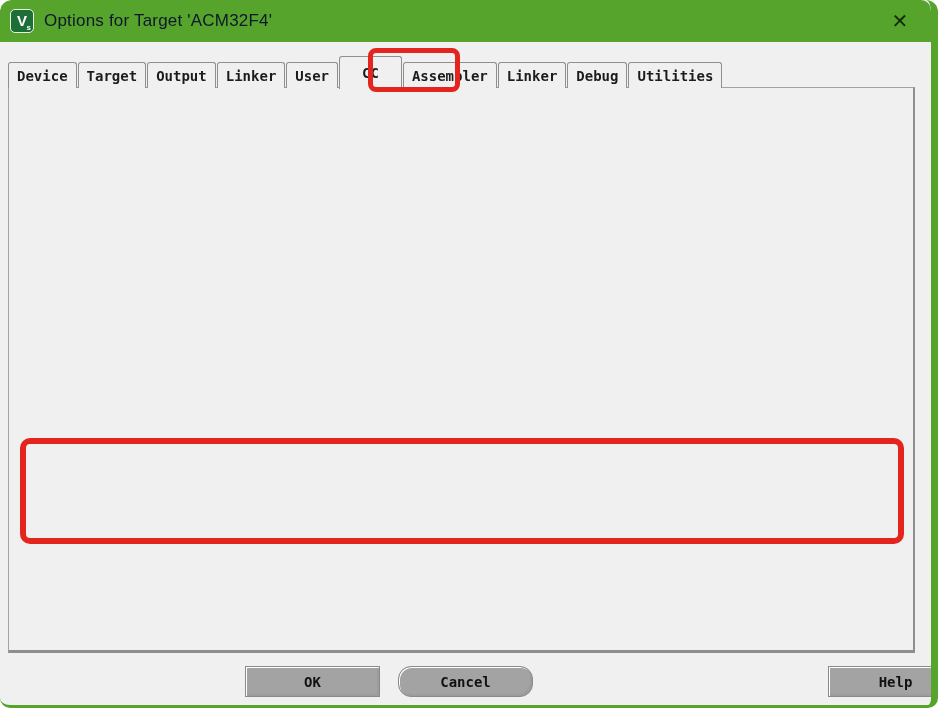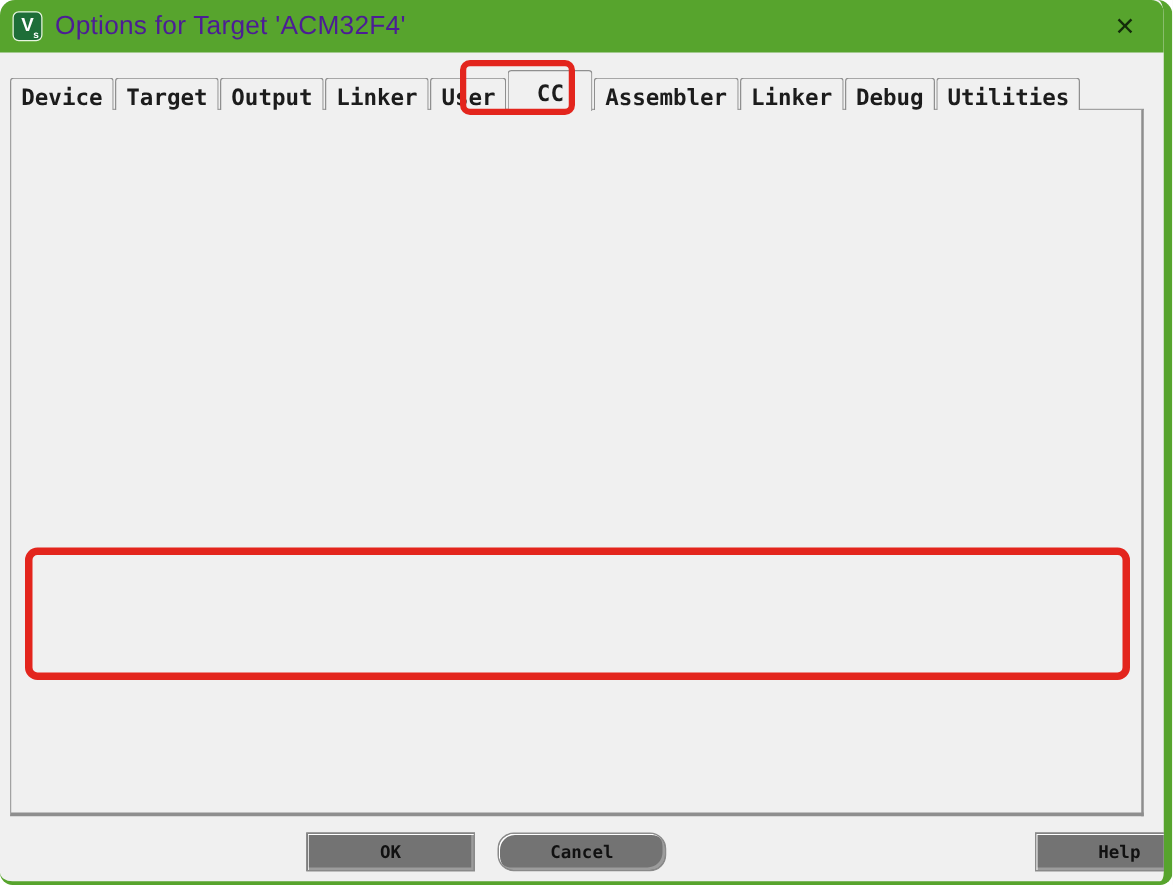--- a/index.html
+++ b/index.html
@@ -20,32 +20,32 @@
     background:#57a42d; border-radius:10px 10px 0 0;
     display:flex; align-items:center; padding:0 10px;
   }
   .appicon {
     width:24px; height:24px; background:#1e6e38; border-radius:5px;
     color:#fff; font-weight:bold; font-size:15px;
     display:flex; align-items:flex-start; justify-content:center;
     line-height:22px; position:relative; border:1px solid #e8f5e0;
   }
   .appicon .sub { position:absolute; right:2px; bottom:-1px; font-size:8px; line-height:10px; }
-  .title-text { color:#4c1d95; font-size:21px; margin-left:10px; letter-spacing:0.2px; }
+  .title-text { color:#0f172a; font-size:17px; margin-left:10px; letter-spacing:0.2px; }
   .close-btn {
     position:absolute; right:14px; top:4px; width:34px; height:34px;
     display:flex; align-items:center; justify-content:center;
     color:#132b0a; font-size:20px; font-weight:400; cursor:default;
   }
   
   .tabstrip {
     position:absolute; left:8px; top:55px; height:33px; z-index:2;
     display:flex; align-items:flex-end;
     font-family:"DejaVu Sans Mono","Liberation Mono",monospace;
-    font-weight:bold; font-size:18px;
+    font-weight:bold; font-size:14px;
   }
   .tab {
     height:26px; padding:5px 8px 0 8px; margin-right:1px;
     background:#f0f0f0; border:1px solid #8f8f8f; border-bottom:none;
     border-radius:3px 3px 0 0; white-space:nowrap;
   }
   .tab.selected {
     height:33px; padding:8px 22px 0 22px; margin-bottom:-1px; z-index:3; position:relative;text-align:right;
   }
   .red-annotation-1 {
@@ -105,21 +105,21 @@
   .combo .combo-value { flex:1; font-size:14px; padding:3px 5px; white-space:nowrap; overflow:hidden; }
   .combo .combo-btn {
     width:23px; background:#f0f0f0; border-left:1px solid #9a9a9a;
     box-shadow:inset 1px 1px 0 #ffffff, inset -1px -1px 0 #8b8b8b;
     display:flex; align-items:center; justify-content:center;
     font-size:8px; color:#111;
   }
   
   .btn3d {
     position:absolute; height:31px; width:135px;
-    background:#737373; border:1px solid #8a8a8a;
+    background:#a3a3a3; border:1px solid #8a8a8a;
     box-shadow:inset 1px 1px 0 #ffffff, inset -2px -2px 0 #9c9c9c;
     font-family:"DejaVu Sans Mono","Liberation Mono",monospace;
     font-weight:bold; font-size:14px; color:#111;
     display:flex; align-items:center; justify-content:center;
   }
   .browse-btn {
     position:absolute; left:858px; top:453px; width:29px; height:29px;
     background:#efefef; border:1px solid #8a8a8a;
     box-shadow:inset 1px 1px 0 #ffffff, inset -2px -2px 0 #9c9c9c;
     font-size:13px; display:flex; align-items:center; justify-content:center; color:#111;

